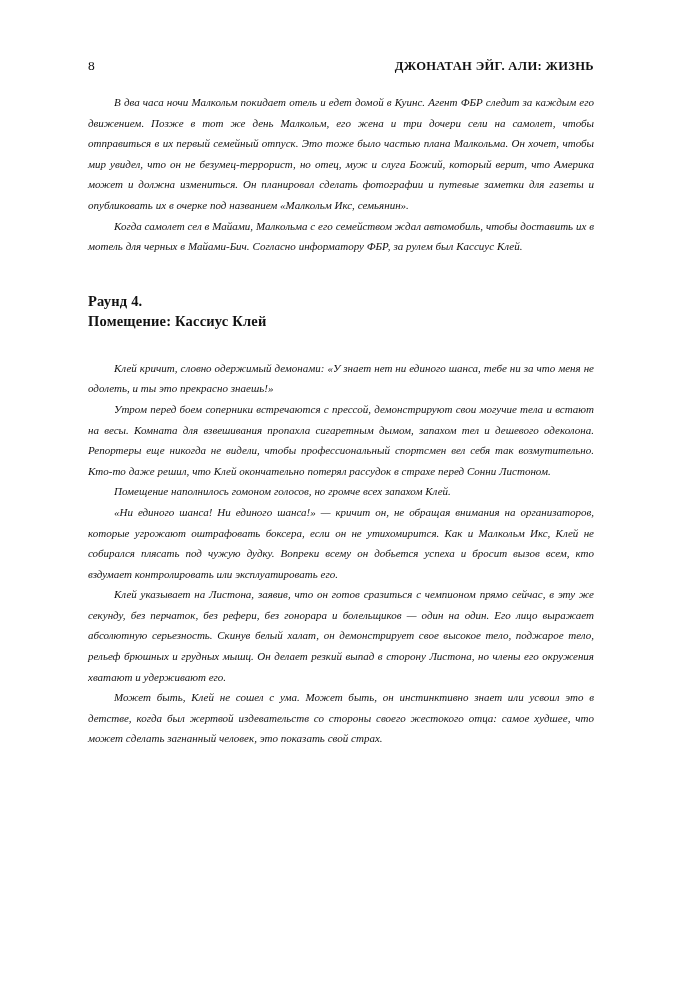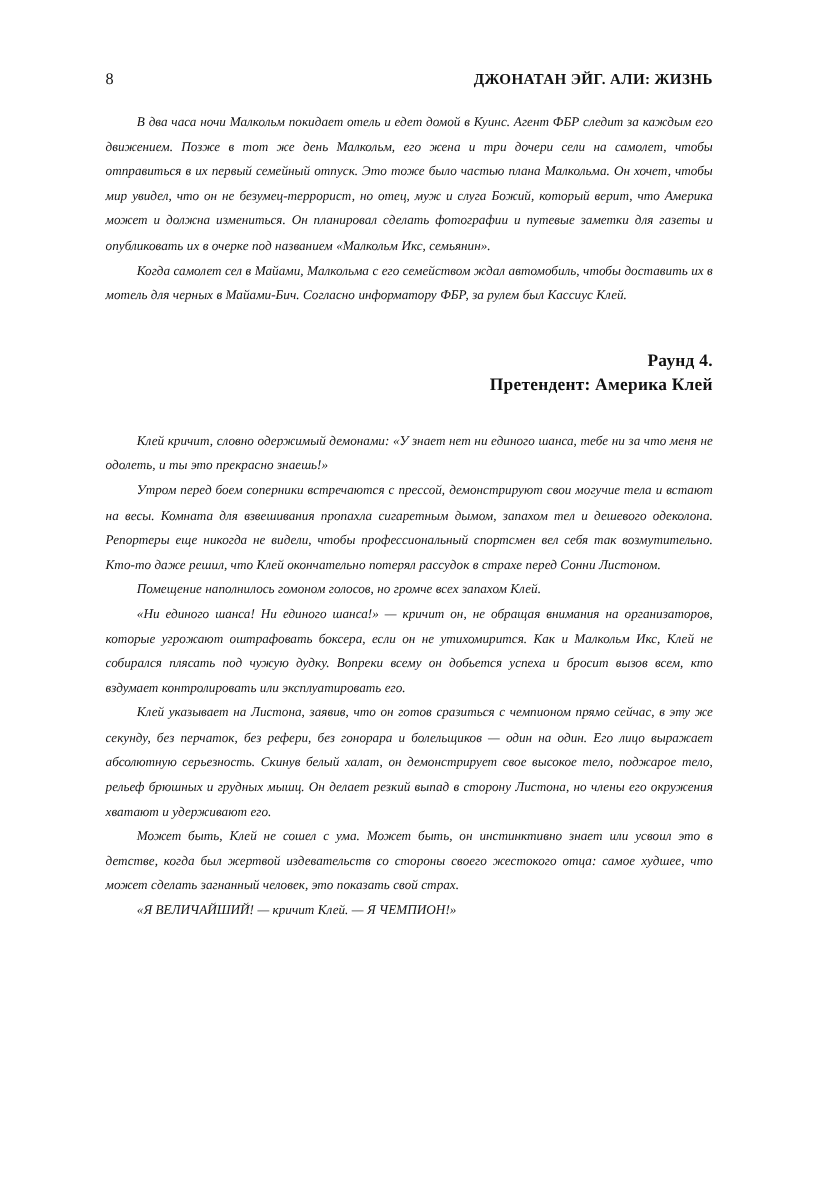--- a/index.html
+++ b/index.html
@@ -55,21 +55,21 @@
     font-size: 11px;
     line-height: 20.6px;
     text-align: justify;
     text-indent: 26px;
     hyphens: manual;
     word-spacing: 0.1px;
     font-style: italic;
   }
   .round-heading {
     margin: 34px 0 26px 0;
-    text-align: right;
+    text-align: left;
   }
   .round-heading .line {
     font-size: 14.5px;
     font-weight: bold;
     line-height: 20.5px;
     letter-spacing: 0.2px;
   }
 </style>
 </head>
 <body>
@@ -81,25 +81,24 @@
     <span class="head-title">ДЖОНАТАН ЭЙГ. АЛИ: ЖИЗНЬ</span>
   </div>
 
   <div class="content">
 
     <p>В два часа ночи Малкольм покидает отель и едет домой в Куинс. Агент ФБР следит за каждым его движением. Позже в тот же день Малкольм, его жена и три дочери сели на самолет, чтобы отправиться в их первый семейный отпуск. Это тоже было частью плана Малкольма. Он хочет, чтобы мир увидел, что он не безумец-террорист, но отец, муж и слуга Божий, который верит, что Америка может и должна измениться. Он планировал сделать фотографии и путевые заметки для газеты и опубликовать их в очерке под названием «Малкольм Икс, семьянин».</p>
     <p>Когда самолет сел в Майами, Малкольма с его семейством ждал автомобиль, чтобы доставить их в мотель для черных в Майами-Бич. Согласно информатору ФБР, за рулем был Кассиус Клей.</p>
 
     <div class="round-heading">
       <div class="line">Раунд 4.</div>
-      <div class="line">Претендент: Америка Клей</div>
+      <div class="line">Помещение: Кассиус Клей</div>
     </div>
 
     <p>Клей кричит, словно одержимый демонами: «У знает нет ни единого шанса, тебе ни за что меня не одолеть, и ты это прекрасно знаешь!»</p>
     <p>Утром перед боем соперники встречаются с прессой, демонстрируют свои могучие тела и встают на весы. Комната для взвешивания пропахла сигаретным дымом, запахом тел и дешевого одеколона. Репортеры еще никогда не видели, чтобы профессиональный спортсмен вел себя так возмутительно. Кто-то даже решил, что Клей окончательно потерял рассудок в страхе перед Сонни Листоном.</p>
     <p>Помещение наполнилось гомоном голосов, но громче всех запахом Клей.</p>
     <p>«Ни единого шанса! Ни единого шанса!» — кричит он, не обращая внимания на организаторов, которые угрожают оштрафовать боксера, если он не утихомирится. Как и Малкольм Икс, Клей не собирался плясать под чужую дудку. Вопреки всему он добьется успеха и бросит вызов всем, кто вздумает контролировать или эксплуатировать его.</p>
     <p>Клей указывает на Листона, заявив, что он готов сразиться с чемпионом прямо сейчас, в эту же секунду, без перчаток, без рефери, без гонорара и болельщиков — один на один. Его лицо выражает абсолютную серьезность. Скинув белый халат, он демонстрирует свое высокое тело, поджарое тело, рельеф брюшных и грудных мышц. Он делает резкий выпад в сторону Листона, но члены его окружения хватают и удерживают его.</p>
     <p>Может быть, Клей не сошел с ума. Может быть, он инстинктивно знает или усвоил это в детстве, когда был жертвой издевательств со стороны своего жестокого отца: самое худшее, что может сделать загнанный человек, это показать свой страх.</p>
-    <p>«Я ВЕЛИЧАЙШИЙ! — кричит Клей. — Я ЧЕМПИОН!»</p>
 
   </div>
 </div>
 
 </body></html>

